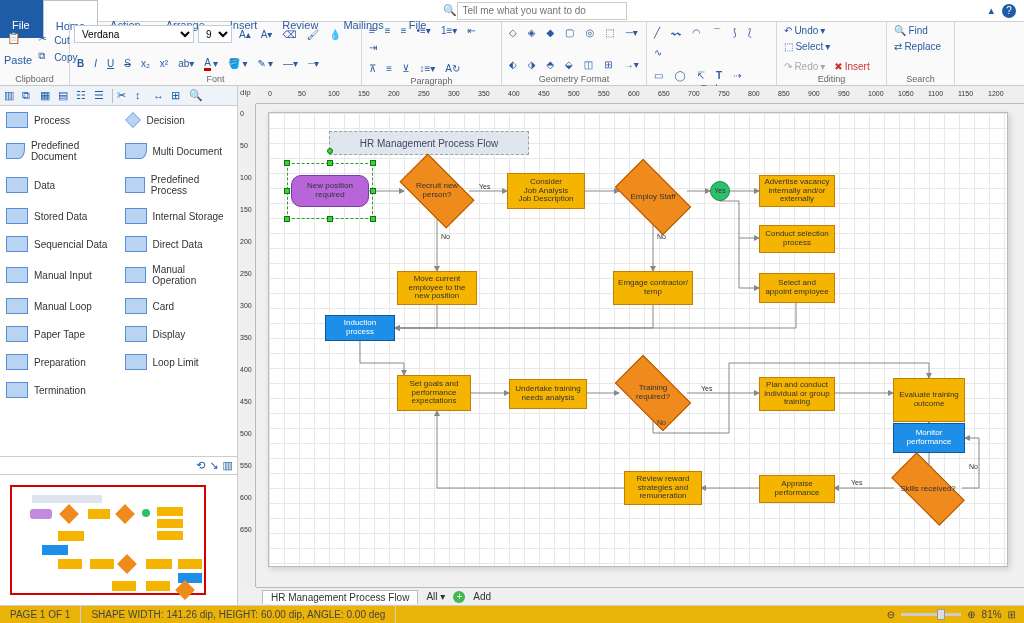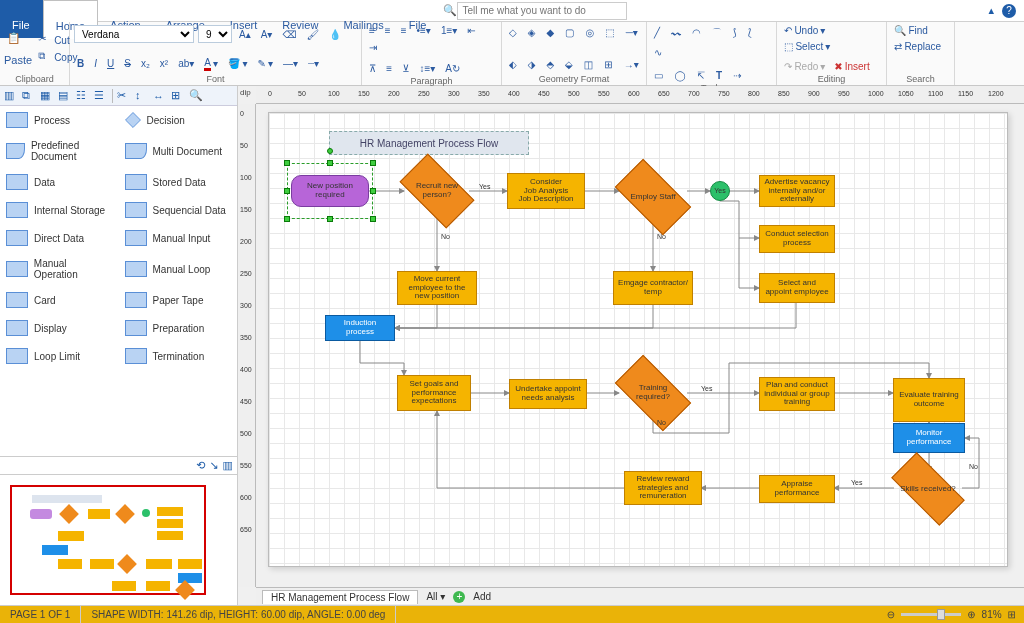--- a/index.html
+++ b/index.html
@@ -292,20 +292,24 @@
             <div class="thumb docu"></div>
             <span>Predefined Document</span>
           </div>
           <div class="shape-item">
             <div class="thumb docu"></div>
             <span>Multi Document</span>
           </div>
           <div class="shape-item">
             <div class="thumb"></div>
             <span>Data</span>
+          </div>
+          <div class="shape-item">
+            <div class="thumb"></div>
+            <span>Predefined Process</span>
           </div>
           <div class="shape-item">
             <div class="thumb"></div>
             <span>Stored Data</span>
           </div>
           <div class="shape-item">
             <div class="thumb"></div>
             <span>Internal Storage</span>
           </div>
           <div class="shape-item">
@@ -491,21 +495,21 @@
           <div class="dec-txt">Employ Staff</div>
         </div>
       <div class="node circ" style="left:441px;top:68px;width:20px;height:20px;font-size:7px">Yes</div>
       <div class="node proc" style="left:490px;top:62px;width:76px;height:32px">Advertise vacancy internally and/or externally</div>
       <div class="node proc" style="left:490px;top:112px;width:76px;height:28px">Conduct selection process</div>
       <div class="node proc" style="left:490px;top:160px;width:76px;height:30px">Select and appoint employee</div>
       <div class="node proc" style="left:128px;top:158px;width:80px;height:34px">Move current employee to the new position</div>
       <div class="node proc" style="left:344px;top:158px;width:80px;height:34px">Emgage contractor/ temp</div>
       <div class="node proc-blue" style="left:56px;top:202px;width:70px;height:26px">Induction process</div>
       <div class="node proc" style="left:128px;top:262px;width:74px;height:36px">Set goals and performance expectations</div>
-      <div class="node proc" style="left:240px;top:266px;width:78px;height:30px">Undertake appoint needs analysis</div>
+      <div class="node proc" style="left:240px;top:266px;width:78px;height:30px">Undertake training needs analysis</div>
       <div class="dec-wrap" style="left:350px;top:260px;width:68px;height:40px">
           <div class="dec dec-shape"></div>
           <div class="dec-txt">Training required?</div>
         </div>
       <div class="node proc" style="left:490px;top:264px;width:76px;height:34px">Plan and conduct individual or group training</div>
       <div class="node proc" style="left:624px;top:265px;width:72px;height:44px">Evaluate training outcome</div>
       <div class="node proc-blue" style="left:624px;top:310px;width:72px;height:30px">Monitor performance</div>
       <div class="node proc" style="left:355px;top:358px;width:78px;height:34px">Review reward strategies and remuneration</div>
       <div class="node proc" style="left:490px;top:362px;width:76px;height:28px">Appraise performance</div>
       <div class="dec-wrap" style="left:625px;top:358px;width:68px;height:36px">

